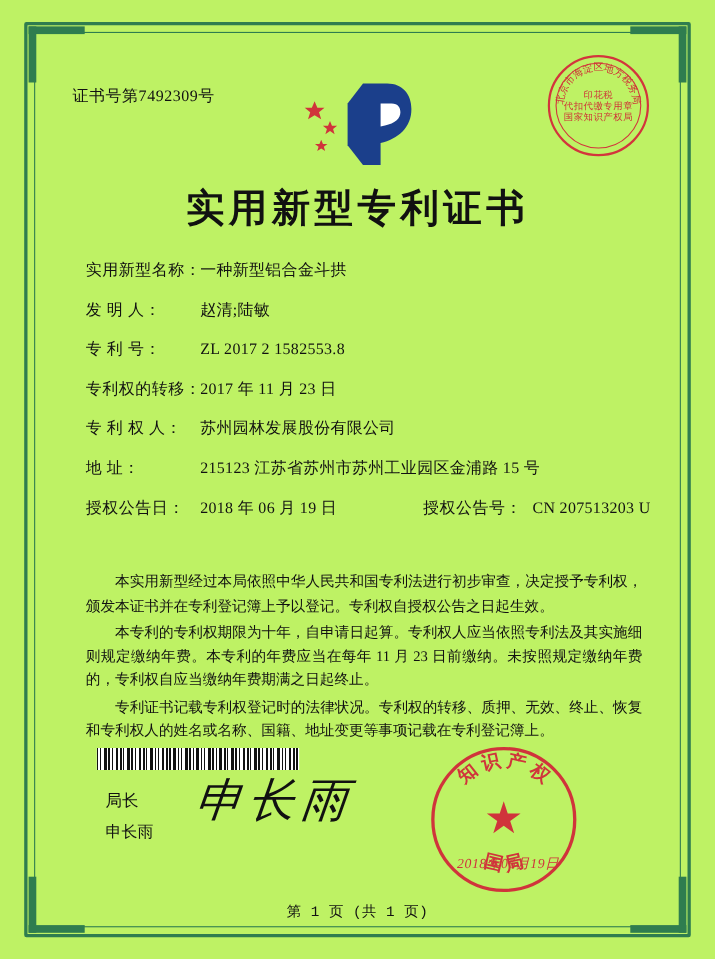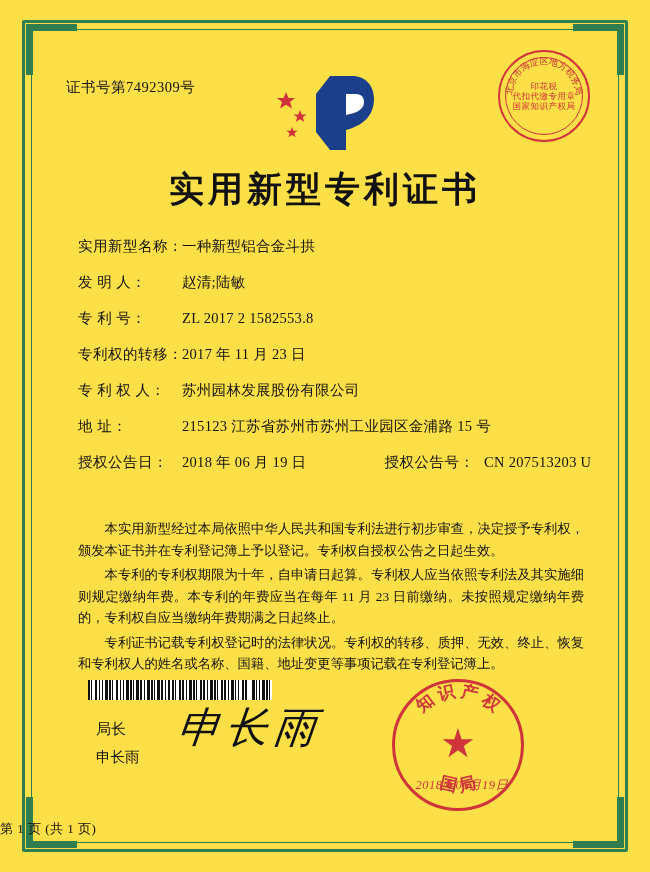--- a/index.html
+++ b/index.html
@@ -11,21 +11,21 @@
     width: 650px;
     height: 872px;
     font-family: "Liberation Serif", "DejaVu Serif", serif;
     color: #1a1a1a;
     position: relative;
     overflow: hidden;
   }
   .page {
     position: absolute;
     inset: 0;
-    background: #fde047;
+    background: #bef264;
   }
   
   .border-outer {
     position: absolute;
     left: 22px; top: 20px; right: 22px; bottom: 20px;
     border: 3px solid #2f7d4f;
     border-radius: 2px;
   }
   .border-inner {
     position: absolute;
@@ -216,23 +216,25 @@
     font-size: 12.5px;
     color: #d0343b;
     letter-spacing: 0.5px;
     font-style: italic;
   }
 
   
   .footer {
     position: absolute;
     left: 0; right: 0; top: 820px;
+    text-align: center;
     font-size: 13px;
     color: #111;
     letter-spacing: 0.5px;
+    font-family: Liberation Mono, monospace;
   }
 </style>
 </head>
 <body>
 
 <div class="page">
 
   <div class="border-outer"></div>
   <div class="border-inner"></div>
   <div class="corner tl"></div>

